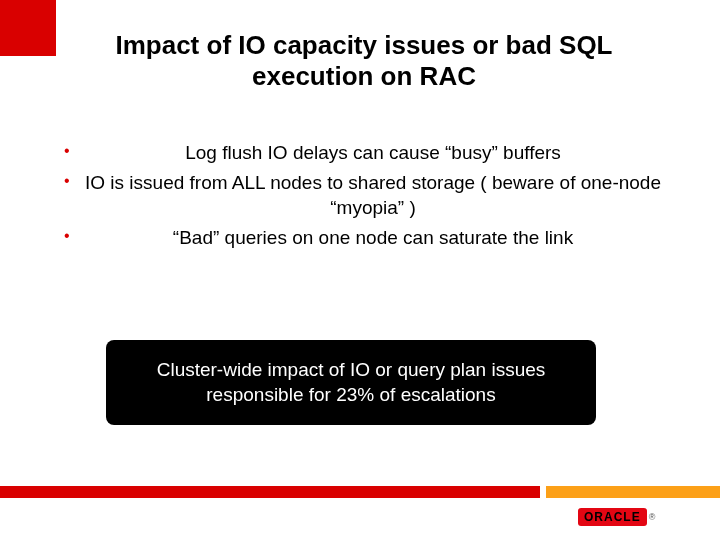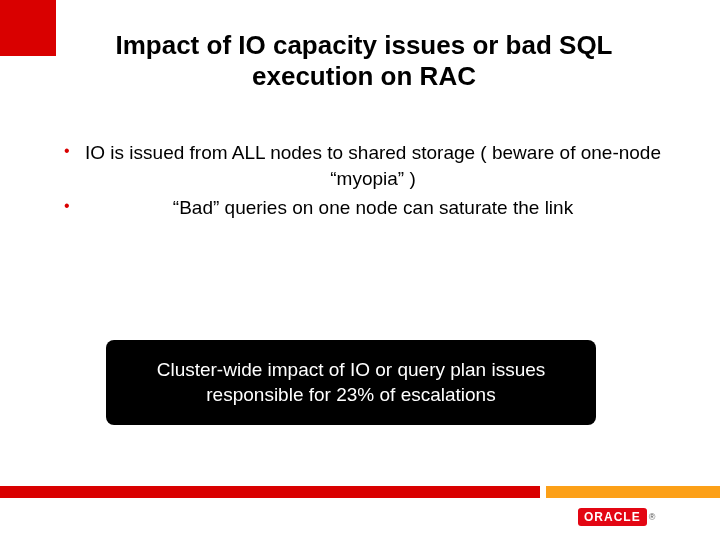--- a/index.html
+++ b/index.html
@@ -10,33 +10,34 @@
   .bullets { position: absolute; top: 140px; left: 64px; width: 600px; }
   .bullets li { list-style: none; position: relative; padding-left: 18px; font-size: 19px; color: #000; line-height: 1.35; margin-bottom: 4px; }
   .bullets li::before { content: "•"; position: absolute; left: 0; top: 0; color: #d90000; font-size: 16px; }
   .callout { position: absolute; top: 340px; left: 106px; width: 490px; background: #000; border-radius: 8px; padding: 18px 26px 18px 26px; }
   .callout-text { color: #fff; font-size: 19px; line-height: 1.3; }
   .footer-band { position: absolute; bottom: 42px; left: 0; width: 720px; height: 12px; }
   .footer-red { position: absolute; left: 0; top: 0; height: 12px; width: 540px; background: #d90000; }
   .footer-gap { position: absolute; left: 540px; top: 0; height: 12px; width: 6px; background: #fff; }
   .footer-orange { position: absolute; left: 546px; top: 0; height: 12px; width: 174px; background: #fca018; }
   .logo { position: absolute; bottom: 12px; right: 22px; width: 120px; height: 22px; display: flex; align-items: center; }
-  .logo-o { display: inline-block; background: #e30613; color: #ffffff; font-family: Arial, Helvetica, sans-serif; font-weight: 700; font-size: 12px; letter-spacing: 1px; padding: 2px 6px; border-radius: 3px; }
+  .logo-o { display: inline-block; background: #e30613; color: #000000; font-family: Arial, Helvetica, sans-serif; font-weight: 700; font-size: 12px; letter-spacing: 1px; padding: 2px 6px; border-radius: 3px; }
   .logo-reg { font-size: 9px; vertical-align: top; margin-left: 2px; color: #555; }
 </style>
 </head>
 <body>
 
 <div class="slide">
 
   <div class="red-square"></div>
 
   <h1 class="title">Impact of IO capacity issues or bad SQL execution on RAC</h1>
 
   <ul class="bullets">
+    <li><span>Log flush IO delays can cause “busy” buffers</span></li>
     <li><span>IO is issued from ALL nodes to shared storage ( beware of one-node “myopia” )</span></li>
     <li><span>“Bad” queries on one node can saturate the link</span></li>
   </ul>
 
   <div class="callout">
     <div class="callout-text">Cluster-wide impact of IO or query plan issues responsible for 23% of escalations</div>
   </div>
 
   <div class="footer-band">
     <div class="footer-red"></div>

